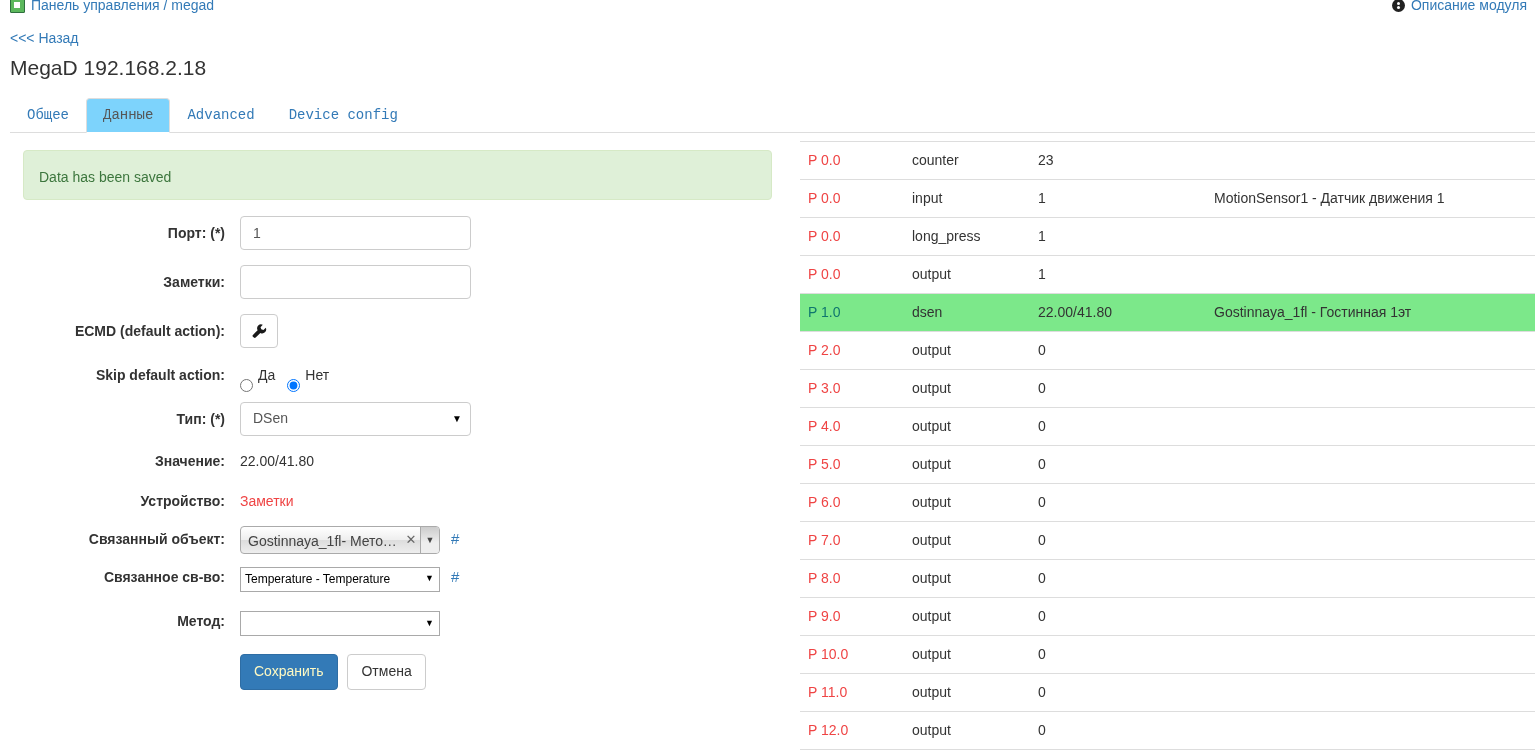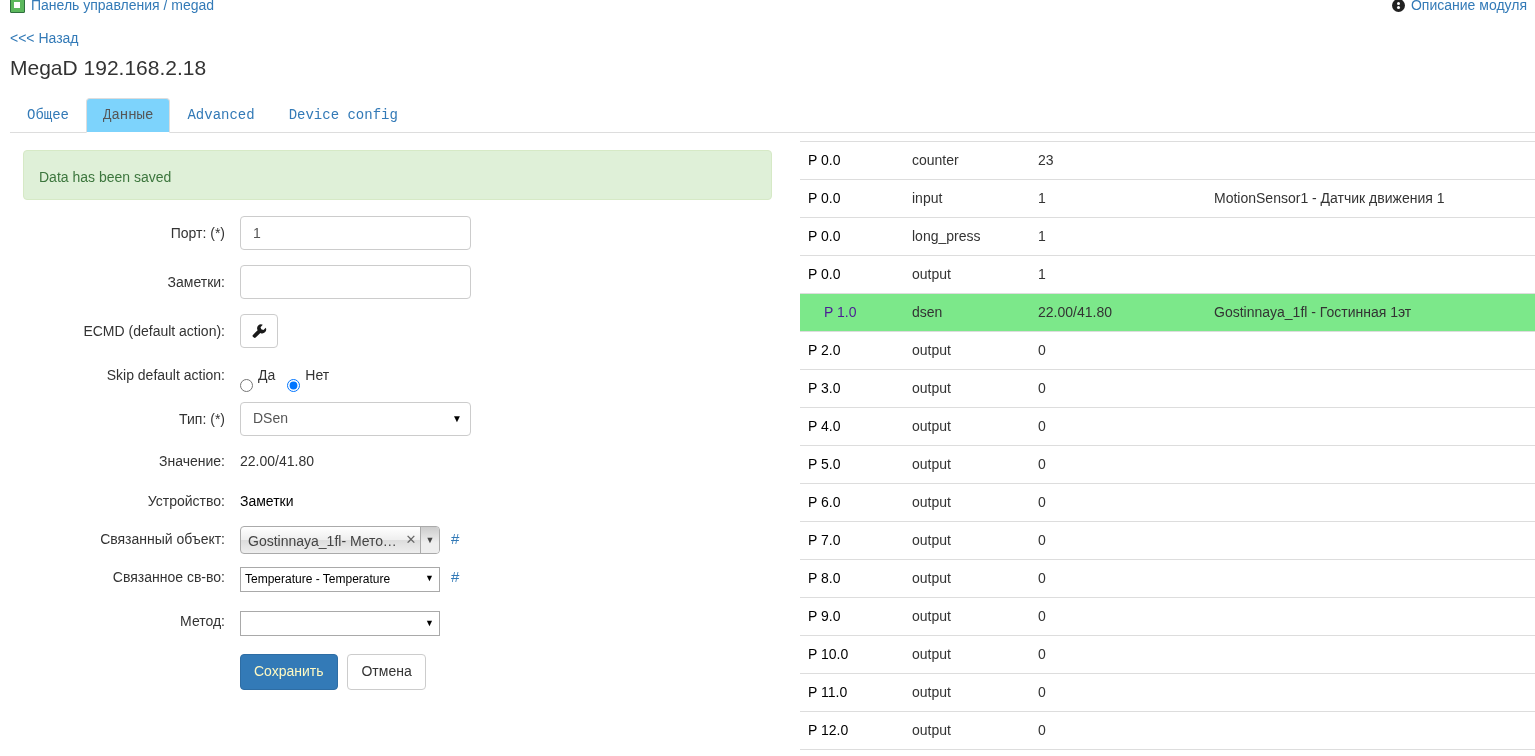--- a/index.html
+++ b/index.html
@@ -8,21 +8,21 @@
     padding: 0;
     width: 1535px;
     height: 756px;
     overflow: hidden;
     background: #ffffff;
     font-family: "Liberation Sans", sans-serif;
     font-size: 14px;
     color: #333333;
     -webkit-font-smoothing: antialiased;
   }
-  a { text-decoration: none; color: #000000; cursor: pointer; }
+  a { text-decoration: none; color: #ef4444; cursor: pointer; }
 
   .page { position: relative; width: 1535px; height: 756px; }
 
   
   .topbar {
     position: absolute;
     top: -6px; left: 0; right: 0;
     height: 22px;
     display: flex;
     align-items: center;
@@ -135,21 +135,21 @@
   }
 
   .form-row {
     display: flex;
     align-items: flex-start;
     margin-bottom: 0;
   }
   .form-label {
     width: 240px;
     text-align: right;
-    font-weight: normal;
+    font-weight: bold;
     font-size: 14px;
     color: #333;
     padding-right: 15px;
     box-sizing: border-box;
     line-height: 34px;
   }
   .form-field { flex: 1; }
 
   .form-control {
     display: block;
@@ -308,21 +308,21 @@
     vertical-align: middle;
     line-height: 19px;
     color: #333333;
   }
   td.c-port  { width: 88px; padding-left: 10px; }
   td.c-type  { width: 110px; }
   td.c-value { width: 160px; }
   td.c-name  { }
   tr.row-hl { background: #7ce88a; }
   tr.row-hl td { color: #333; }
-  tr.row-hl td.c-port a { color: #4c1d95; margin-left: 16px; }
+  tr.row-hl td.c-port a { color: #0f766e; }
 </style>
 </head>
 <body>
 
 <div class="page">
 
   <div class="topbar">
     <div class="crumb-left">
       <span class="crumb-icon"></span>
       <span>Панель управления / megad</span>

